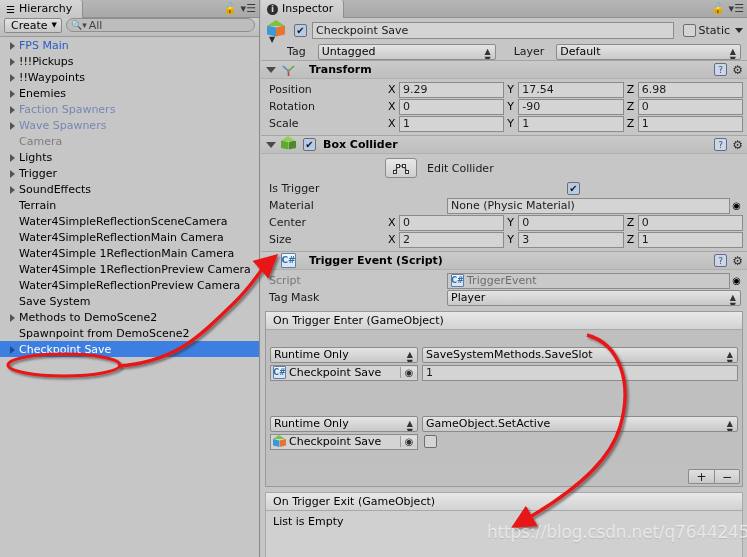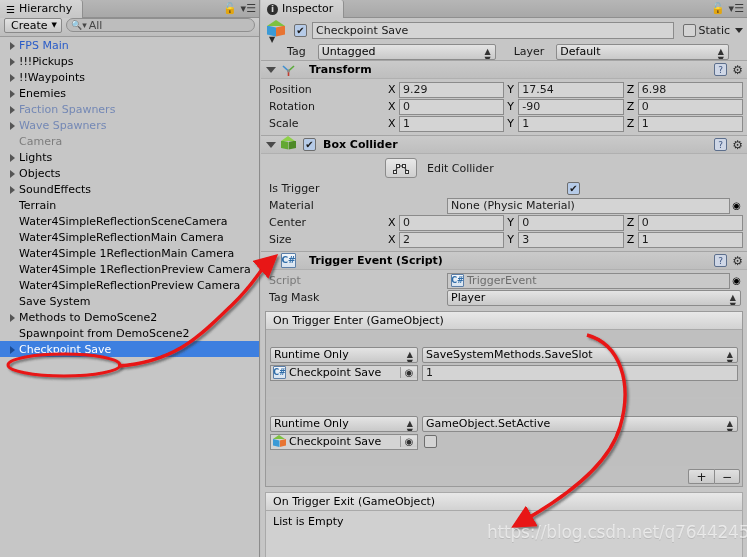--- a/index.html
+++ b/index.html
@@ -260,21 +260,21 @@
         <div class="hrow">
           <span class="tw"></span>
           <span class="n-dim">Camera</span>
         </div>
         <div class="hrow">
           <span class="tw"><i></i></span>
           <span>Lights</span>
         </div>
         <div class="hrow">
           <span class="tw"><i></i></span>
-          <span>Objects</span>
+          <span>Trigger</span>
         </div>
         <div class="hrow">
           <span class="tw"><i></i></span>
           <span>SoundEffects</span>
         </div>
         <div class="hrow">
           <span class="tw"></span>
           <span>Terrain</span>
         </div>
         <div class="hrow">
@@ -348,21 +348,21 @@
           <span class="caret-dn" style="margin-left:2px;"></span>
         </div>
       </div>
       <div class="taglayer">
         <span class="lbl" style="padding-left:22px;">Tag</span>
         <div class="dd" style="width:178px;">
           <span>Untagged</span>
           <span class="arr">▲<br>▼</span>
         </div>
         <span class="lbl" style="margin-left:6px;">Layer</span>
-        <div class="dd" style="flex:1;margin-right:14px;">
+        <div class="dd" style="flex:1;margin-right:2px;">
           <span>Default</span>
           <span class="arr">▲<br>▼</span>
         </div>
       </div>
     </div>
 
     <div class="comp">
       <div class="comp-head">
         <span class="foldout"></span>
         <span class="transformIcon">

